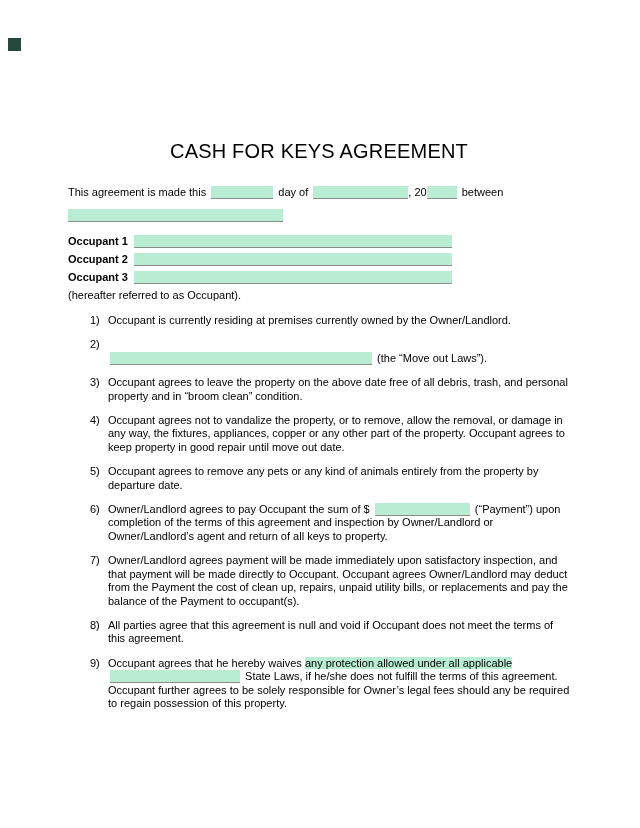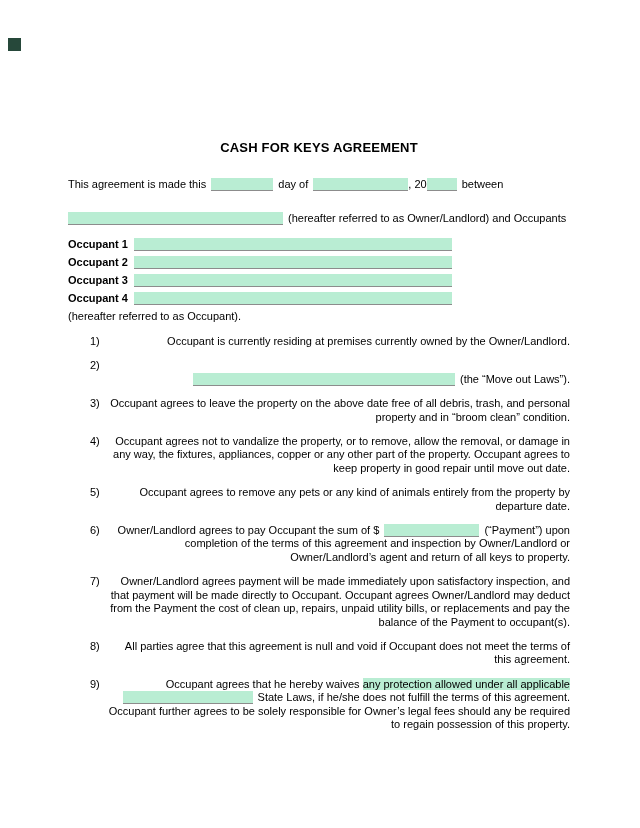--- a/index.html
+++ b/index.html
@@ -2,40 +2,40 @@
 <html style="--hl: #b9edd3; --ul: #8c8c8c;"><head>
 <meta charset="utf-8">
 <style>
   :root { --hl:#b9edd3; --ul:#8c8c8c; }
   * { box-sizing:border-box; margin:0; padding:0; }
   html,body { width:640px; height:828px; background:#ffffff; overflow:hidden; }
   body { font-family:"Liberation Sans", sans-serif; font-size:11px; color:#000; }
   .page { position:relative; width:640px; height:828px; background:#fff; }
   .corner-marker { position:absolute; left:8px; top:38px; width:13px; height:13px; }
   .content { padding:140px 70px 0 68px; }
-  .title { text-align:center; font-size:13px; font-weight:bold; letter-spacing:.2px; margin-bottom:22px; }
+  .title { text-align:center; font-size:20px; font-weight:normal; letter-spacing:.2px; margin-bottom:22px; }
   .line { line-height:14px; }
   .blank { display:inline-block; height:13px; background:var(--hl); border-bottom:1px solid var(--ul); vertical-align:-3px; margin:0 2px; }
   .blank-property { width:322px; }
   .blank-day { width:62px; }
   .blank-month { width:95px; }
   .blank-year { width:30px; margin-left:0; }
   .blank-owner { width:215px; margin-left:0; }
   .occ-blank { width:318px; }
   .prop-line { margin-bottom:13px; }
-  .date-line { margin-bottom:20px; }
+  .date-line { margin-bottom:9px; }
   .owner-line { margin-bottom:12px; }
   .occ-row { line-height:14px; margin-bottom:4px;font-weight:bold; }
   .occ-label { display:inline-block; width:64px; }
   .occupants { margin-bottom:3px; }
   .occ-note { line-height:14px; margin-bottom:12px; }
   .clauses { margin-left:22px; }
   .clause { display:grid; grid-template-columns:18px 1fr; margin-bottom:11px; line-height:13.4px; }
   .clause-num { display:block; }
-  .clause-body { display:block;text-align:right; }
+  .clause-body { display:block; }
   .hl { background:var(--hl); }
   .nogap { margin-right:0; }
 </style>
 </head>
 <body>
 
 <div class="page">
   <div class="corner-marker" style="background: rgb(38, 72, 58);"></div>
   <div class="content">
 
@@ -45,28 +45,26 @@
     <div class="line date-line">
       <span>This agreement is made this</span>
       <span class="blank blank-day"></span>
       <span>day of</span>
       <span class="blank blank-month nogap"></span><span>, 20</span><span class="blank blank-year"></span>
       <span>between</span>
     </div>
 
     <div class="line owner-line">
       <span class="blank blank-owner"></span>
-      <span>(hereafter referred to as Owner/Landlord) and Occupants</span>
     </div>
 
     <div class="occupants">
         <div class="occ-row"><span class="occ-label">Occupant 1</span><span class="blank occ-blank"></span></div>
         <div class="occ-row"><span class="occ-label">Occupant 2</span><span class="blank occ-blank"></span></div>
         <div class="occ-row"><span class="occ-label">Occupant 3</span><span class="blank occ-blank"></span></div>
-        <div class="occ-row"><span class="occ-label">Occupant 4</span><span class="blank occ-blank"></span></div>
       </div>
 
     <div class="occ-note">(hereafter referred to as Occupant).</div>
 
     <div class="clauses">
         <div class="clause">
           <span class="clause-num">1)</span>
           <span class="clause-body"><span>Occupant is currently residing at premises currently owned by the Owner/Landlord.</span></span>
         </div>
         <div class="clause">

